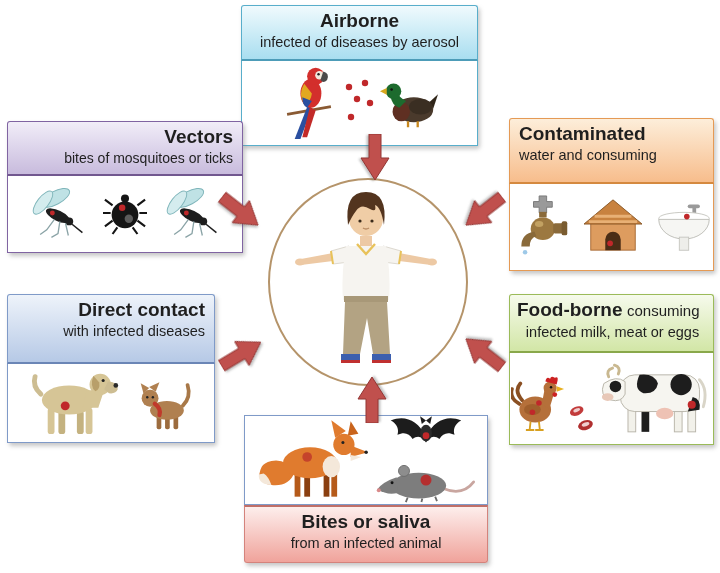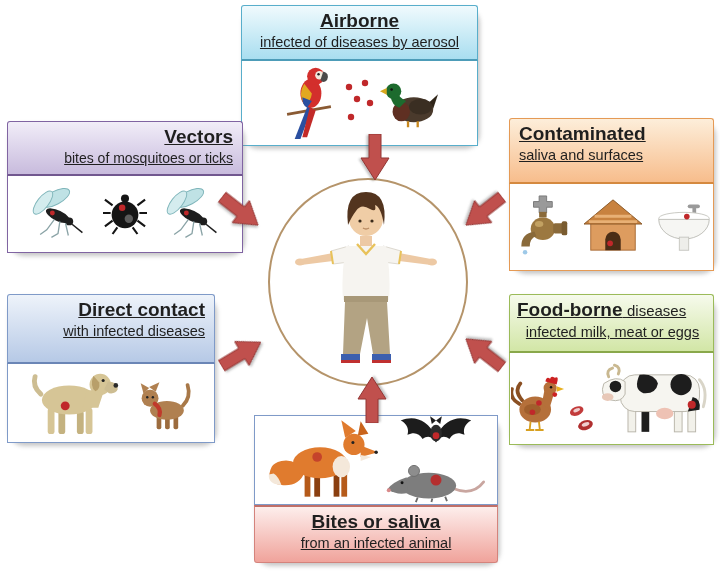--- a/index.html
+++ b/index.html
@@ -1,20 +1,20 @@
 <!DOCTYPE html>
 <html><head>
 <meta charset="utf-8">
 <style>
   html,body{margin:0;padding:0;background:#ffffff;}
   #stage{
     position:relative;width:720px;height:573px;background:#ffffff;overflow:hidden;
     font-family:"Liberation Sans","DejaVu Sans",sans-serif;color:#1f1f1f;
   }
-  .box{position:absolute;border-radius:15px;box-shadow:2px 3px 4px rgba(130,130,130,.45);text-decoration:underline;}
+  .box{position:absolute;border-radius:3px;box-shadow:2px 3px 4px rgba(130,130,130,.45);}
   .hdr{box-sizing:border-box;padding:3px 9px 4px 9px;border-radius:3px 3px 0 0;}
   .hdr .t{font-size:19px;font-weight:bold;line-height:24px;}
   .hdr .s{font-size:14.5px;line-height:19px;}
   .content{box-sizing:border-box;background:#ffffff;display:flex;align-items:center;justify-content:center;}
   .al-c{text-align:center;} .al-r{text-align:right;} .al-l{text-align:left;}
 
   
   .airborne{left:241px;top:5px;width:237px;}
   .airborne .hdr{height:56px;background:linear-gradient(#f0fafd,#a9def0);border:1.5px solid #58aecb;border-bottom:2px solid #4d9cb8;}
   .airborne .content{height:85px;border:1.5px solid #58aecb;border-top:none;gap:4px;}
@@ -31,21 +31,21 @@
   .direct{left:7px;top:294px;width:208px;}
   .direct .hdr{height:70px;background:linear-gradient(#eef3fa,#b6c9e6);border:1.5px solid #7f9ac8;border-bottom:2px solid #6b86b6;}
   .direct .content{height:79px;border:1.5px solid #7f9ac8;border-top:none;gap:16px;}
   
   .food{left:509px;top:294px;width:205px;}
   .food .hdr{height:59px;background:linear-gradient(#f6faec,#d2e6a6);border:1.5px solid #9bbb59;border-bottom:2px solid #89a84b;padding-left:7px;padding-right:5px;}
   .food .content{height:92px;border:1.5px solid #9bbb59;border-top:none;gap:2px;align-items:flex-end;padding-bottom:4px;}
   .food .hdr .s{font-size:14.5px;text-align:center;}
   .food .t-rest{font-size:15px;font-weight:normal;}
   
-  .bites{left:254px;top:415px;width:244px;}
+  .bites{left:244px;top:415px;width:244px;}
   .bites .content{height:90px;border:1.5px solid #7f9ac8;gap:4px;padding:2px;}
   .bites .hdr{height:58px;background:linear-gradient(#fdeeec,#f0a39b);border:1.5px solid #d4837c;border-top:2px solid #c06f68;border-radius:0 0 3px 3px;}
 
   
   .circle{position:absolute;left:268px;top:178px;width:196px;height:204px;border:2px solid #b5946a;border-radius:50%;background:transparent;}
   .figure{position:absolute;left:291px;top:186px;width:150px;height:190px;}
 
   
   .arrow{position:absolute;width:46px;height:30px;filter:drop-shadow(1px 2px 1px rgba(80,80,80,.35));}
   .arrow svg{display:block;width:100%;height:100%;}
@@ -145,21 +145,21 @@
           <path d="M48,44 l11,9" stroke="#1e1e1e" stroke-width="1.6"></path>
           <path d="M29,39 l-8,11 -7,5 M35,41 l-2,13 -7,4 M41,43 l3,13" stroke="#8aa3a6" stroke-width="1.4" fill="none"></path>
         </svg>
       </span>
     </div>
   </div>
 
   <div class="box contaminated">
     <div class="hdr al-l">
       <div class="t">Contaminated</div>
-      <div class="s">saliva and surfaces</div>
+      <div class="s">water and consuming</div>
     </div>
     <div class="content">
       <span class="icon">
         <svg width="60" height="66" viewBox="0 0 64 70">
           <path d="M30,4 h8 v6 h6 v6 h-6 v6 h-8 v-6 h-6 v-6 h6 z" fill="#9a9a9a" stroke="#777" stroke-width="1"></path>
           <rect x="30" y="21" width="8" height="6" fill="#8a6a3a"></rect>
           <ellipse cx="34" cy="39" rx="13" ry="12" fill="#9c7840"></ellipse>
           <ellipse cx="30" cy="34" rx="4.5" ry="3.2" fill="#c9a869" opacity="0.85"></ellipse>
           <rect x="45" y="33" width="12" height="11" rx="2" fill="#8a6a3a"></rect>
           <rect x="54" y="31" width="6" height="15" rx="2" fill="#7a5c30"></rect>
@@ -228,21 +228,21 @@
           <path d="M20,34 q7,5 5,12" stroke="#c0392b" stroke-width="4.5" fill="none" stroke-linecap="round"></path>
         </svg>
       </span>
     </div>
   </div>
 
   <div class="box food">
     <div class="hdr al-l">
       <div>
         <span class="t">Food-borne</span>
-        <span class="t t-rest">diseases</span>
+        <span class="t t-rest">consuming</span>
       </div>
       <div class="s">infected milk, meat or eggs</div>
     </div>
     <div class="content">
       <span class="icon">
         <svg width="54" height="66" viewBox="0 0 58 70">
           <path d="M12,32 q-9,-10 -2,-18 M9,36 q-11,-6 -8,-16" stroke="#8a4f22" stroke-width="4" fill="none" stroke-linecap="round"></path>
           <ellipse cx="26" cy="42" rx="17" ry="14" fill="#b5703a"></ellipse>
           <ellipse cx="23" cy="42" rx="9" ry="6" fill="#a05f2c"></ellipse>
           <polygon points="33,36 37,16 47,22 41,42" fill="#b5703a"></polygon>

